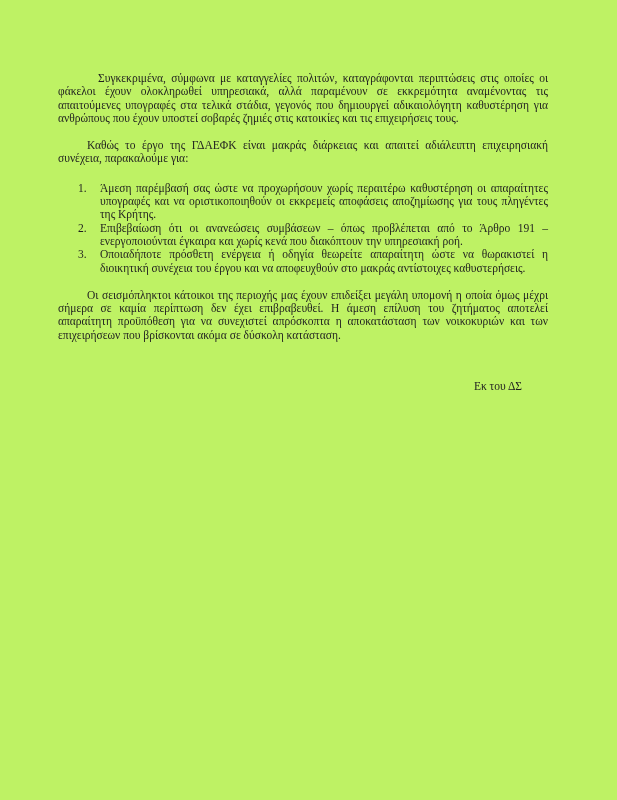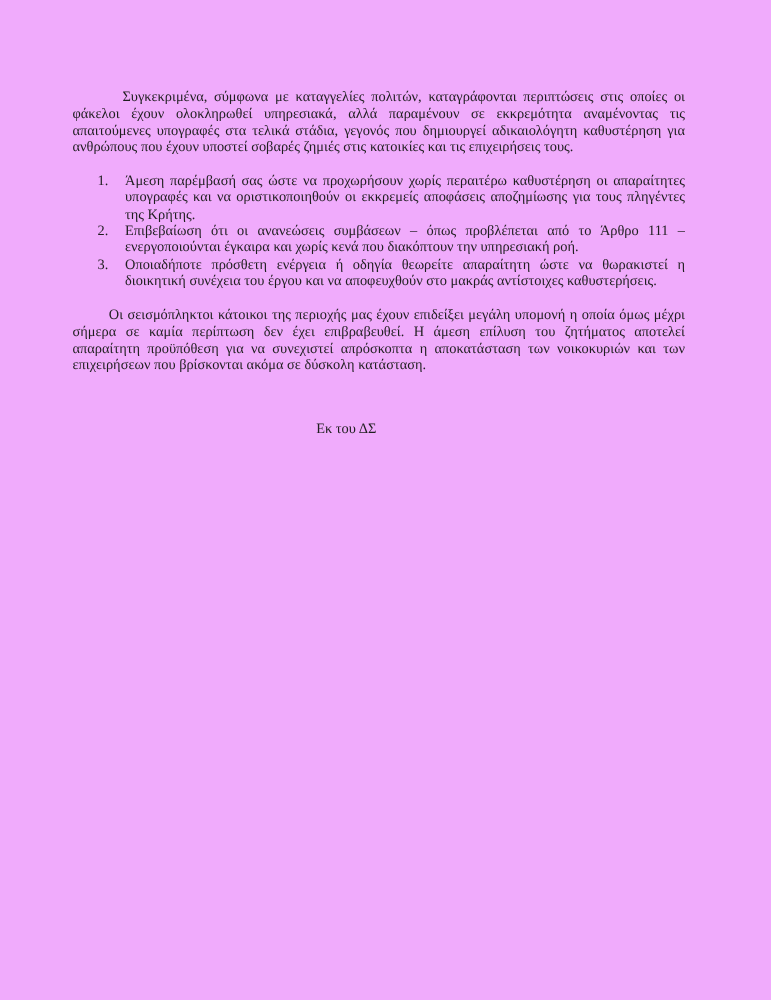--- a/index.html
+++ b/index.html
@@ -5,21 +5,21 @@
   html, body {
     margin: 0;
     padding: 0;
     background: #ffffff;
   }
   .page {
     position: relative;
     width: 617px;
     height: 800px;
     box-sizing: border-box;
-    background: #f0abfc;
+    background: #bef264;
     padding: 72px 69px 16px 58px;
     font-family: "Liberation Serif", "DejaVu Serif", serif;
     font-size: 11.5px;
     line-height: 13.3px;
     color: #1f1f1f;
   }
   .para {
     margin: 0 0 14px 0;
     text-align: justify;
   }
@@ -38,41 +38,42 @@
   .list-marker {
     flex: 0 0 22px;
     width: 22px;
   }
   .list-text {
     flex: 1 1 auto;
     text-align: justify;
   }
   .signature-block {
     margin-top: 38px;
-    text-align: center;
+    text-align: right;
     transform: translateX(-26px);
     font-family: Liberation Serif, serif;
   }
 </style>
 </head>
 <body>
 
 <div class="page">
 
   <p class="para indent-lg">Συγκεκριμένα, σύμφωνα με καταγγελίες πολιτών, καταγράφονται περιπτώσεις στις οποίες οι φάκελοι έχουν ολοκληρωθεί υπηρεσιακά, αλλά παραμένουν σε εκκρεμότητα αναμένοντας τις απαιτούμενες υπογραφές στα τελικά στάδια, γεγονός που δημιουργεί αδικαιολόγητη καθυστέρηση για ανθρώπους που έχουν υποστεί σοβαρές ζημιές στις κατοικίες και τις επιχειρήσεις τους.</p>
 
+  <p class="para gap-md indent-md">Καθώς το έργο της ΓΔΑΕΦΚ είναι μακράς διάρκειας και απαιτεί αδιάλειπτη επιχειρησιακή συνέχεια, παρακαλούμε για:</p>
 
   <div class="numbered-list">
     <div class="list-item">
       <span class="list-marker">1.</span>
       <span class="list-text">Άμεση παρέμβασή σας ώστε να προχωρήσουν χωρίς περαιτέρω καθυστέρηση οι απαραίτητες υπογραφές και να οριστικοποιηθούν οι εκκρεμείς αποφάσεις αποζημίωσης για τους πληγέντες της Κρήτης.</span>
     </div>
     <div class="list-item">
       <span class="list-marker">2.</span>
-      <span class="list-text">Επιβεβαίωση ότι οι ανανεώσεις συμβάσεων – όπως προβλέπεται από το Άρθρο 111 – ενεργοποιούνται έγκαιρα και χωρίς κενά που διακόπτουν την υπηρεσιακή ροή.</span>
+      <span class="list-text">Επιβεβαίωση ότι οι ανανεώσεις συμβάσεων – όπως προβλέπεται από το Άρθρο 191 – ενεργοποιούνται έγκαιρα και χωρίς κενά που διακόπτουν την υπηρεσιακή ροή.</span>
     </div>
     <div class="list-item">
       <span class="list-marker">3.</span>
       <span class="list-text">Οποιαδήποτε πρόσθετη ενέργεια ή οδηγία θεωρείτε απαραίτητη ώστε να θωρακιστεί η διοικητική συνέχεια του έργου και να αποφευχθούν στο μακράς αντίστοιχες καθυστερήσεις.</span>
     </div>
   </div>
 
   <p class="para indent-md gap-lg">Οι σεισμόπληκτοι κάτοικοι της περιοχής μας έχουν επιδείξει μεγάλη υπομονή η οποία όμως μέχρι σήμερα σε καμία περίπτωση δεν έχει επιβραβευθεί. Η άμεση επίλυση του ζητήματος αποτελεί απαραίτητη προϋπόθεση για να συνεχιστεί απρόσκοπτα η αποκατάσταση των νοικοκυριών και των επιχειρήσεων που βρίσκονται ακόμα σε δύσκολη κατάσταση.</p>
 
 

